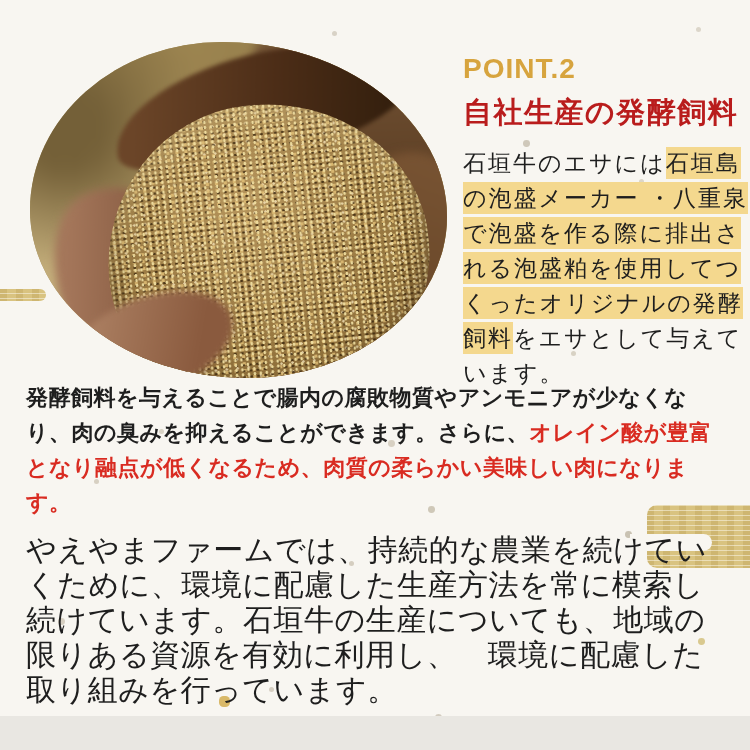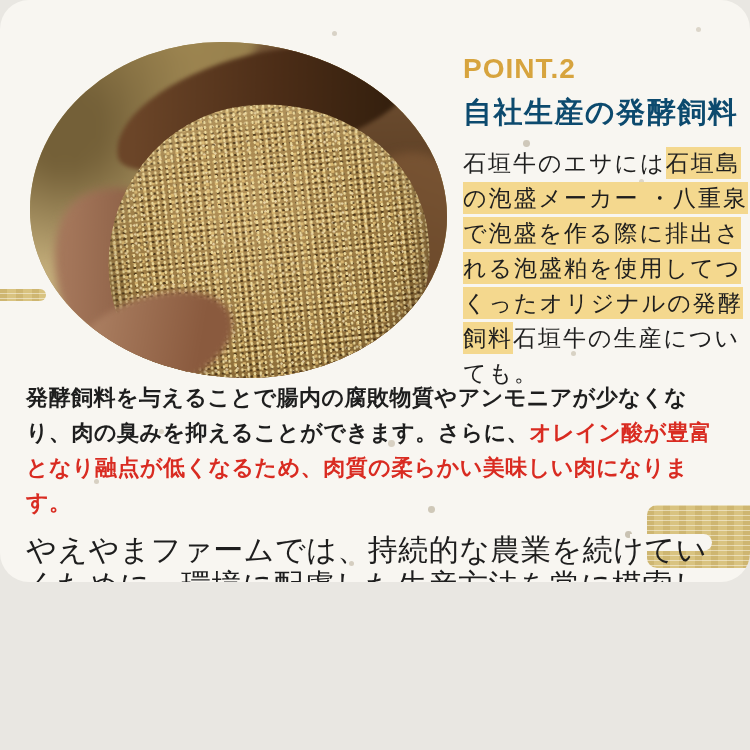--- a/index.html
+++ b/index.html
@@ -2,25 +2,24 @@
 <html lang="ja"><head>
 <meta charset="utf-8">
 <style>
   html,body{margin:0;padding:0;}
   body{
     font-family:"Liberation Sans","DejaVu Sans",sans-serif;
     background:#e9e7e2;
   }
   .canvas{
     position:relative;
-    width:750px;height:582px;
+    width:750px;height:716px;
     background:#F8F6F1;
     overflow:hidden;
     color:#1e1e1e;
-    border-radius:29px;
   }
 
   
   .speck{
     position:absolute;left:0;top:0;width:3px;height:3px;border-radius:50%;
     background:transparent;
     box-shadow:
       525px 142px 0 2px #cfc8ba,
       333px  32px 0 1px #d8d2c6,
        48px 196px 0 1px #d5cec0,
@@ -118,21 +117,21 @@
   }
 
   
   .point2{position:absolute;left:463px;top:52px;width:288px;}
   .eyebrow{
     font-size:28px;font-weight:700;letter-spacing:1px;line-height:34px;
     color:#D7A43E;
   }
   .point2 h2{
     margin:6px 0 12px 0;font-size:29px;font-weight:800;letter-spacing:1.5px;
-    line-height:40px;color:#0c4a6e;
+    line-height:40px;color:#b91c1c;
   }
   .point2 p{
     margin:14px 0 0 0;font-size:23px;line-height:35px;letter-spacing:2px;
     font-weight:500;
   }
   .point2 mark{
     background:#F4D88E;color:inherit;padding:3px 0;
     -webkit-box-decoration-break:clone;box-decoration-break:clone;
   }
 
@@ -174,21 +173,21 @@
     <div class="ph-hand-right"></div>
     <div class="ph-fingers-left"></div>
     <div class="ph-finger-bottom"></div>
     <div class="ph-pile"></div>
     <div class="ph-finger-front"></div>
   </figure>
 
   <section class="point2">
     <div class="eyebrow">POINT.2</div>
     <h2>自社生産の発酵飼料</h2>
-    <p><span>石垣牛のエサには</span><mark>石垣島の泡盛メーカー ・八重泉で泡盛を作る際に排出される泡盛粕を使用してつくったオリジナルの発酵飼料</mark><span>石垣牛の生産についても。</span></p>
+    <p><span>石垣牛のエサには</span><mark>石垣島の泡盛メーカー ・八重泉で泡盛を作る際に排出される泡盛粕を使用してつくったオリジナルの発酵飼料</mark><span>をエサとして与えています。</span></p>
   </section>
 
   <p class="benefit"><span>発酵飼料を与えることで腸内の腐敗物質やアンモニアが少なくなり、肉の臭みを抑えることができます。さらに、</span><strong class="red">オレイン酸が豊富となり融点が低くなるため、肉質の柔らかい美味しい肉になります。</strong></p>
 
   <section class="env">
     <p>やえやまファームでは、持続的な農業を続けていくために、環境に配慮した生産方法を常に模索し続けています。石垣牛の生産についても、地域の限りある資源を有効に利用し、　環境に配慮した取り組みを行っています。</p>
   </section>
 
 </div>
 

